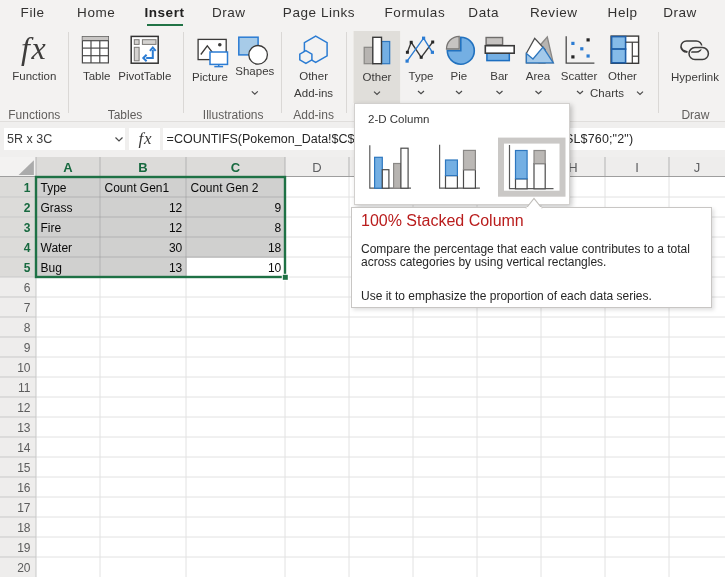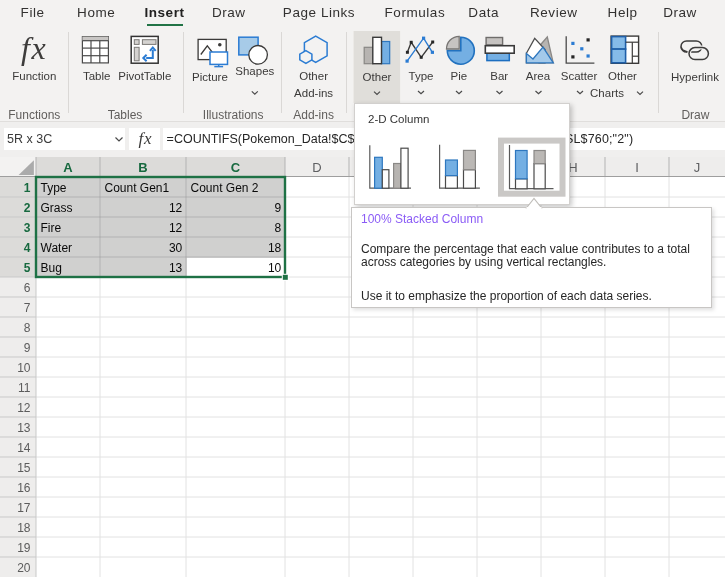--- a/index.html
+++ b/index.html
@@ -385,20 +385,20 @@
     <polyline points="155.5,41.9 155.5,85.6 199.5,85.6" fill="none" stroke="#5a5a5a" stroke-width="1.2"></polyline>
     <rect x="161.5" y="75.8" width="11.6" height="10" fill="#fdfdfd" stroke="#4a4a4a" stroke-width="1.2"></rect>
     <rect x="161.5" y="47.5" width="11.6" height="28.3" fill="#74afe3" stroke="#2e77bf" stroke-width="1.2"></rect>
     <rect x="180" y="60.6" width="11.2" height="25.2" fill="#fdfdfd" stroke="#4a4a4a" stroke-width="1.2"></rect>
     <rect x="180" y="47.5" width="11.2" height="13.1" fill="#bbb8b5" stroke="#8a8886" stroke-width="1.2"></rect>
   </g>
 </svg>
 
 <div class="abs" style="left:350.5px;top:206.5px;width:359px;height:99px;background:#fff;
      border:1px solid #c8c6c4;box-shadow:2px 2px 4px rgba(0,0,0,0.13);z-index:7;"></div>
-<div class="abs" style="left:361px;top:212.3px;font-size:12px;color:#8b5cf6;z-index:8;">100% Stacked Column</div>
+<div class="abs" style="left:361px;top:212.3px;font-size:16px;color:#b91c1c;z-index:8;">100% Stacked Column</div>
 <div class="abs" style="left:361px;top:242.5px;font-size:12px;color:#262626;line-height:13.8px;z-index:8;">Compare the percentage that each value contributes to a total<br>across categories by using vertical rectangles.</div>
 <div class="abs" style="left:361px;top:289px;font-size:12px;color:#262626;z-index:8;">Use it to emphasize the proportion of each data series.</div>
 
 <svg class="abs" style="left:520px;top:193px;z-index:9" width="30" height="18" viewBox="0 0 30 18">
   <path d="M6,15.5 L14,5.5 L22,15.5" fill="#ffffff" stroke="#c0beba" stroke-width="1.2"></path>
   <rect x="6.5" y="14" width="15" height="3.5" fill="#ffffff"></rect>
 </svg>
 
 </body></html>

